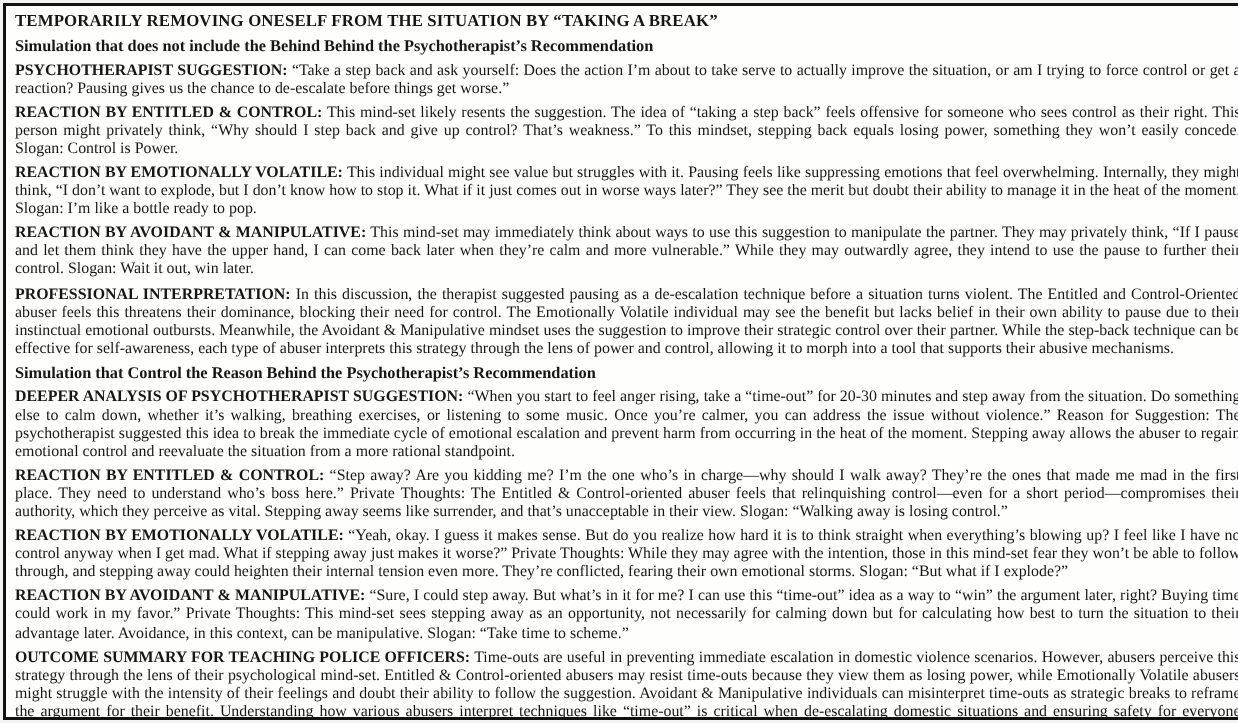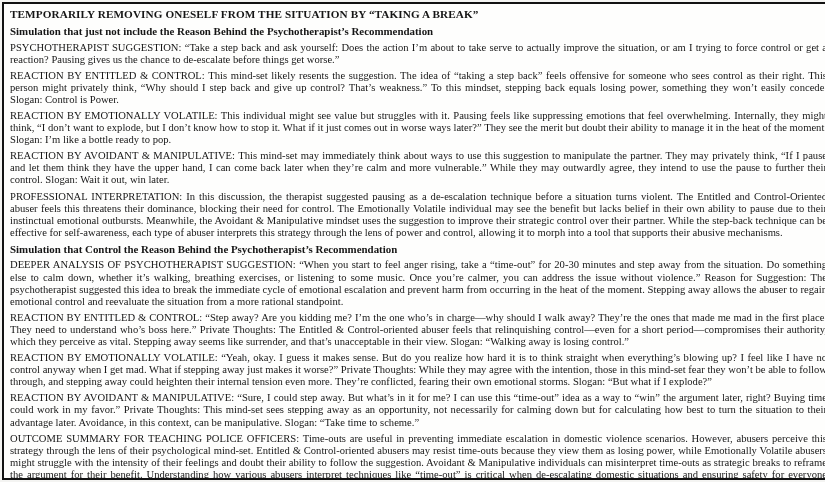--- a/index.html
+++ b/index.html
@@ -36,35 +36,35 @@
     line-height: 12.5px;
     margin: 4px 0 4px 0;
   }
   .para {
     font-size: 10.6px;
     line-height: 12.1px;
     text-align: justify;
     margin: 4px 0 4px 0;
   }
   .para .sec-label {
-    font-weight: normal;
+    font-weight: bold;
     margin-top: 48px;
   }
   .subheading .sec-label {
     font-weight: bold;
   }
   p { -webkit-hyphens: none; hyphens: none; }
 </style>
 </head>
 <body>
 
 <div class="page">
   <div class="doc-title">TEMPORARILY REMOVING ONESELF FROM THE SITUATION BY “TAKING A BREAK”</div>
   <div>
-      <p class="subheading"><span class="sec-label">Simulation that just not include the Reason Behind the Psychotherapist’s Recommendation</span> </p>
+      <p class="subheading"><span class="sec-label">Simulation that does not include the Behind Behind the Psychotherapist’s Recommendation</span> </p>
       <p class="para"><span class="sec-label">PSYCHOTHERAPIST SUGGESTION:</span> <span class="sec-text">“Take a step back and ask yourself: Does the action I’m about to take serve to actually improve the situation, or am I trying to force control or get a reaction? Pausing gives us the chance to de-escalate before things get worse.”</span></p>
       <p class="para"><span class="sec-label">REACTION BY ENTITLED &amp; CONTROL:</span> <span class="sec-text">This mind-set likely resents the suggestion. The idea of “taking a step back” feels offensive for someone who sees control as their right. This person might privately think, “Why should I step back and give up control? That’s weakness.” To this mindset, stepping back equals losing power, something they won’t easily concede. Slogan: Control is Power.</span></p>
       <p class="para"><span class="sec-label">REACTION BY EMOTIONALLY VOLATILE:</span> <span class="sec-text">This individual might see value but struggles with it. Pausing feels like suppressing emotions that feel overwhelming. Internally, they might think, “I don’t want to explode, but I don’t know how to stop it. What if it just comes out in worse ways later?” They see the merit but doubt their ability to manage it in the heat of the moment. Slogan: I’m like a bottle ready to pop.</span></p>
       <p class="para"><span class="sec-label">REACTION BY AVOIDANT &amp; MANIPULATIVE:</span> <span class="sec-text">This mind-set may immediately think about ways to use this suggestion to manipulate the partner. They may privately think, “If I pause and let them think they have the upper hand, I can come back later when they’re calm and more vulnerable.” While they may outwardly agree, they intend to use the pause to further their control. Slogan: Wait it out, win later.</span></p>
       <p class="para"><span class="sec-label">PROFESSIONAL INTERPRETATION:</span> <span class="sec-text">In this discussion, the therapist suggested pausing as a de-escalation technique before a situation turns violent. The Entitled and Control-Oriented abuser feels this threatens their dominance, blocking their need for control. The Emotionally Volatile individual may see the benefit but lacks belief in their own ability to pause due to their instinctual emotional outbursts. Meanwhile, the Avoidant &amp; Manipulative mindset uses the suggestion to improve their strategic control over their partner. While the step-back technique can be effective for self-awareness, each type of abuser interprets this strategy through the lens of power and control, allowing it to morph into a tool that supports their abusive mechanisms.</span></p>
       <p class="subheading"><span class="sec-label">Simulation that Control the Reason Behind the Psychotherapist’s Recommendation</span> </p>
       <p class="para"><span class="sec-label">DEEPER ANALYSIS OF PSYCHOTHERAPIST SUGGESTION:</span> <span class="sec-text">“When you start to feel anger rising, take a “time-out” for 20-30 minutes and step away from the situation. Do something else to calm down, whether it’s walking, breathing exercises, or listening to some music. Once you’re calmer, you can address the issue without violence.” Reason for Suggestion: The psychotherapist suggested this idea to break the immediate cycle of emotional escalation and prevent harm from occurring in the heat of the moment. Stepping away allows the abuser to regain emotional control and reevaluate the situation from a more rational standpoint.</span></p>
       <p class="para"><span class="sec-label">REACTION BY ENTITLED &amp; CONTROL:</span> <span class="sec-text">“Step away? Are you kidding me? I’m the one who’s in charge—why should I walk away? They’re the ones that made me mad in the first place. They need to understand who’s boss here.” Private Thoughts: The Entitled &amp; Control-oriented abuser feels that relinquishing control—even for a short period—compromises their authority, which they perceive as vital. Stepping away seems like surrender, and that’s unacceptable in their view. Slogan: “Walking away is losing control.”</span></p>
       <p class="para"><span class="sec-label">REACTION BY EMOTIONALLY VOLATILE:</span> <span class="sec-text">“Yeah, okay. I guess it makes sense. But do you realize how hard it is to think straight when everything’s blowing up? I feel like I have no control anyway when I get mad. What if stepping away just makes it worse?” Private Thoughts: While they may agree with the intention, those in this mind-set fear they won’t be able to follow through, and stepping away could heighten their internal tension even more. They’re conflicted, fearing their own emotional storms. Slogan: “But what if I explode?”</span></p>
       <p class="para"><span class="sec-label">REACTION BY AVOIDANT &amp; MANIPULATIVE:</span> <span class="sec-text">“Sure, I could step away. But what’s in it for me? I can use this “time-out” idea as a way to “win” the argument later, right? Buying time could work in my favor.” Private Thoughts: This mind-set sees stepping away as an opportunity, not necessarily for calming down but for calculating how best to turn the situation to their advantage later. Avoidance, in this context, can be manipulative. Slogan: “Take time to scheme.”</span></p>

